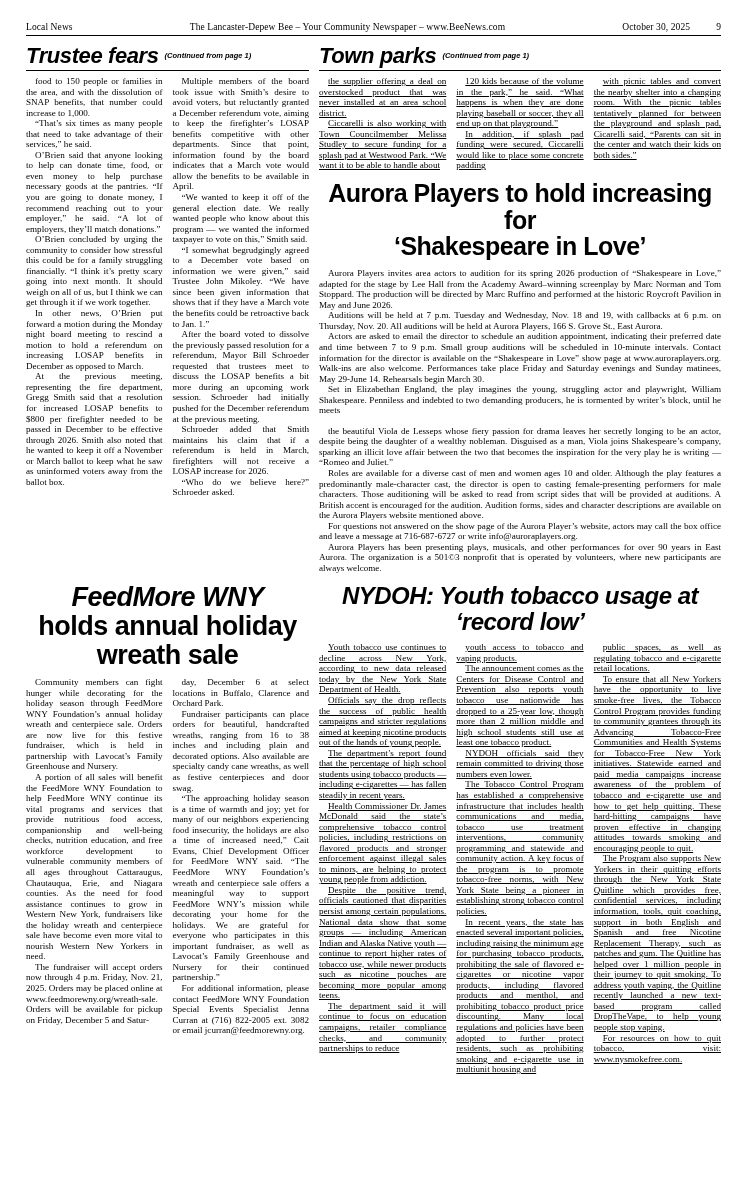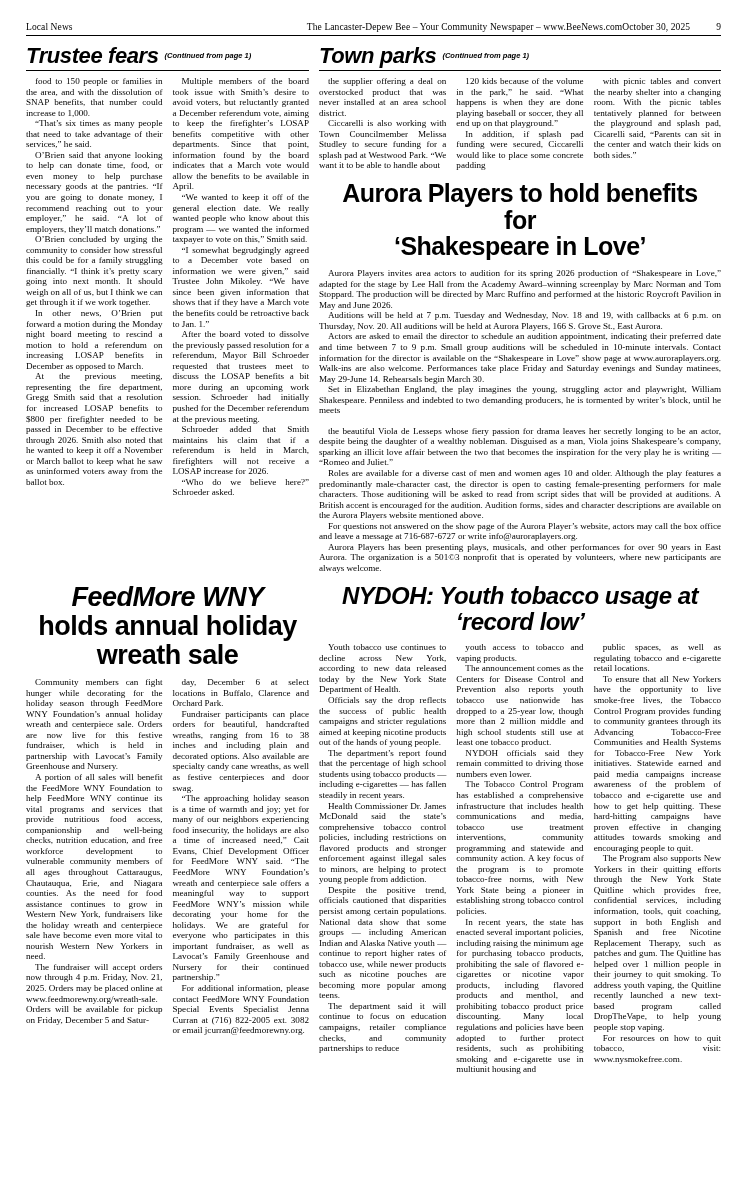--- a/index.html
+++ b/index.html
@@ -27,21 +27,21 @@
     align-items: baseline;
     font-family: "Liberation Serif", serif;
     font-size: 9.5px;
     letter-spacing: 0.1px;
     padding-bottom: 3px;
     width: 100%;
   }
   .masthead .mh-left { flex: 0 0 auto; white-space: nowrap; }
   .masthead .mh-center {
     flex: 1 1 auto;
-    text-align: right;
+    text-align: center;
     white-space: nowrap;
   }
   .masthead .mh-date { flex: 0 0 auto; white-space: nowrap; padding-right: 26px;}
   .masthead .mh-page { flex: 0 0 auto; white-space: nowrap; }
   .rule-thick {
     border-top: 1.6px solid #000;
     width: 100%;
     margin: 0 0 9px 0;
   }
 
@@ -99,21 +99,21 @@
   .gut { flex: 0 0 10px; }
 
   .col4 { flex: 1 1 0; min-width: 0; }
 
   
   .top-region { display: flex; width: 100%; align-items: flex-start; }
   .pack-trustee { flex: 0 0 283px; display: flex; }
   .pack-town    { flex: 1 1 auto; display: flex; flex-direction: column; }
 
   .twocol { display: flex; width: 100%; }
-  .threecol { display: flex; width: 100%; }
+  .threecol { display: flex; width: 100%; text-decoration: underline; }
 
   .headrule {
     border-bottom: 0.9px solid #000;
     margin-bottom: 5px;
     width: 100%;
   }
 
   
   .aurora-block { margin-top: 9px; }
   .aurora-head-wrap { padding: 0 6px 0 6px; }
@@ -192,21 +192,21 @@
           </div>
           <div class="gut"></div>
           <div class="body-col col4">
             <p>with picnic tables and convert the nearby shelter into a changing room. With the picnic tables tentatively planned for between the playground and splash pad, Cicarelli said, “Parents can sit in the center and watch their kids on both sides.”</p>
           </div>
         </div>
       </div>
 
       <div class="aurora-block">
         <div class="aurora-head-wrap">
-          <div class="hl-big">Aurora Players to hold benefits for</div>
+          <div class="hl-big">Aurora Players to hold increasing for</div>
           <div class="hl-big">‘Shakespeare in Love’</div>
         </div>
         <div class="aurora-body">
           <div class="body-col" style="flex:1 1 0;min-width:0;">
             <p>Aurora Players invites area actors to audition for its spring 2026 production of “Shakespeare in Love,” adapted for the stage by Lee Hall from the Academy Award–winning screenplay by Marc Norman and Tom Stoppard. The production will be directed by Marc Ruffino and performed at the historic Roycroft Pavilion in May and June 2026.</p>
             <p>Auditions will be held at 7 p.m. Tuesday and Wednesday, Nov. 18 and 19, with callbacks at 6 p.m. on Thursday, Nov. 20. All auditions will be held at Aurora Players, 166 S. Grove St., East Aurora.</p>
             <p>Actors are asked to email the director to schedule an audition appointment, indicating their preferred date and time between 7 to 9 p.m. Small group auditions will be scheduled in 10-minute intervals. Contact information for the director is available on the “Shakespeare in Love” show page at www.auroraplayers.org. Walk-ins are also welcome. Performances take place Friday and Saturday evenings and Sunday matinees, May 29-June 14. Rehearsals begin March 30.</p>
             <p>Set in Elizabethan England, the play imagines the young, struggling actor and playwright, William Shakespeare. Penniless and indebted to two demanding producers, he is tormented by writer’s block, until he meets</p>
           </div>
           <div class="gut"></div>

